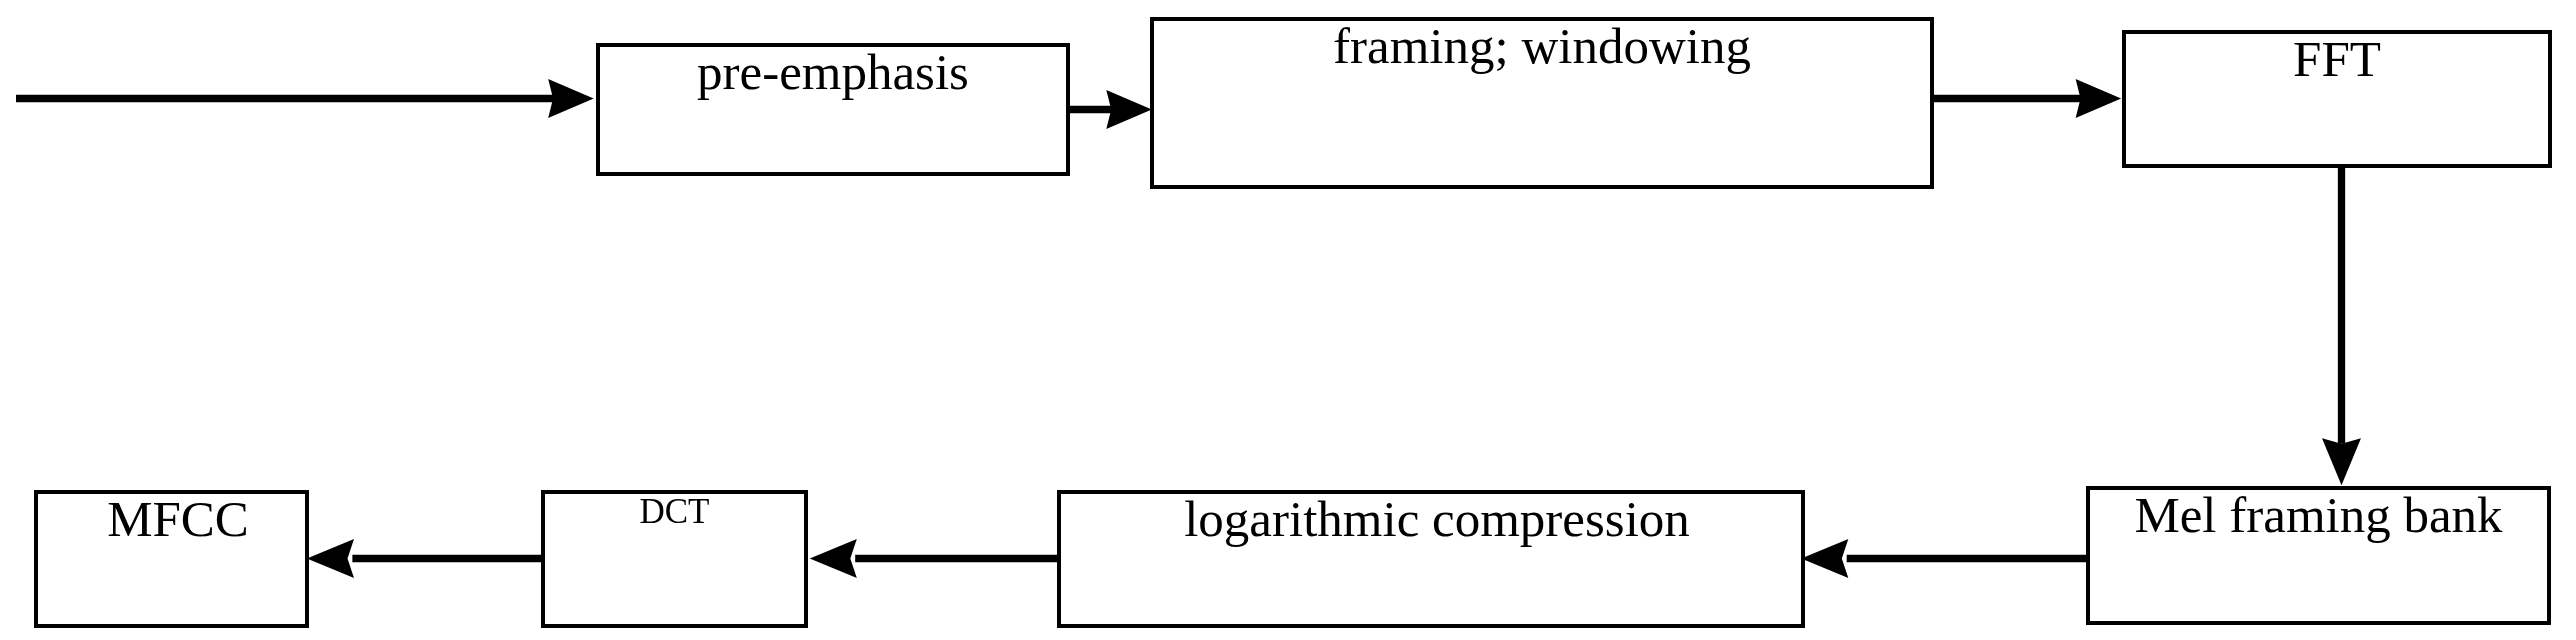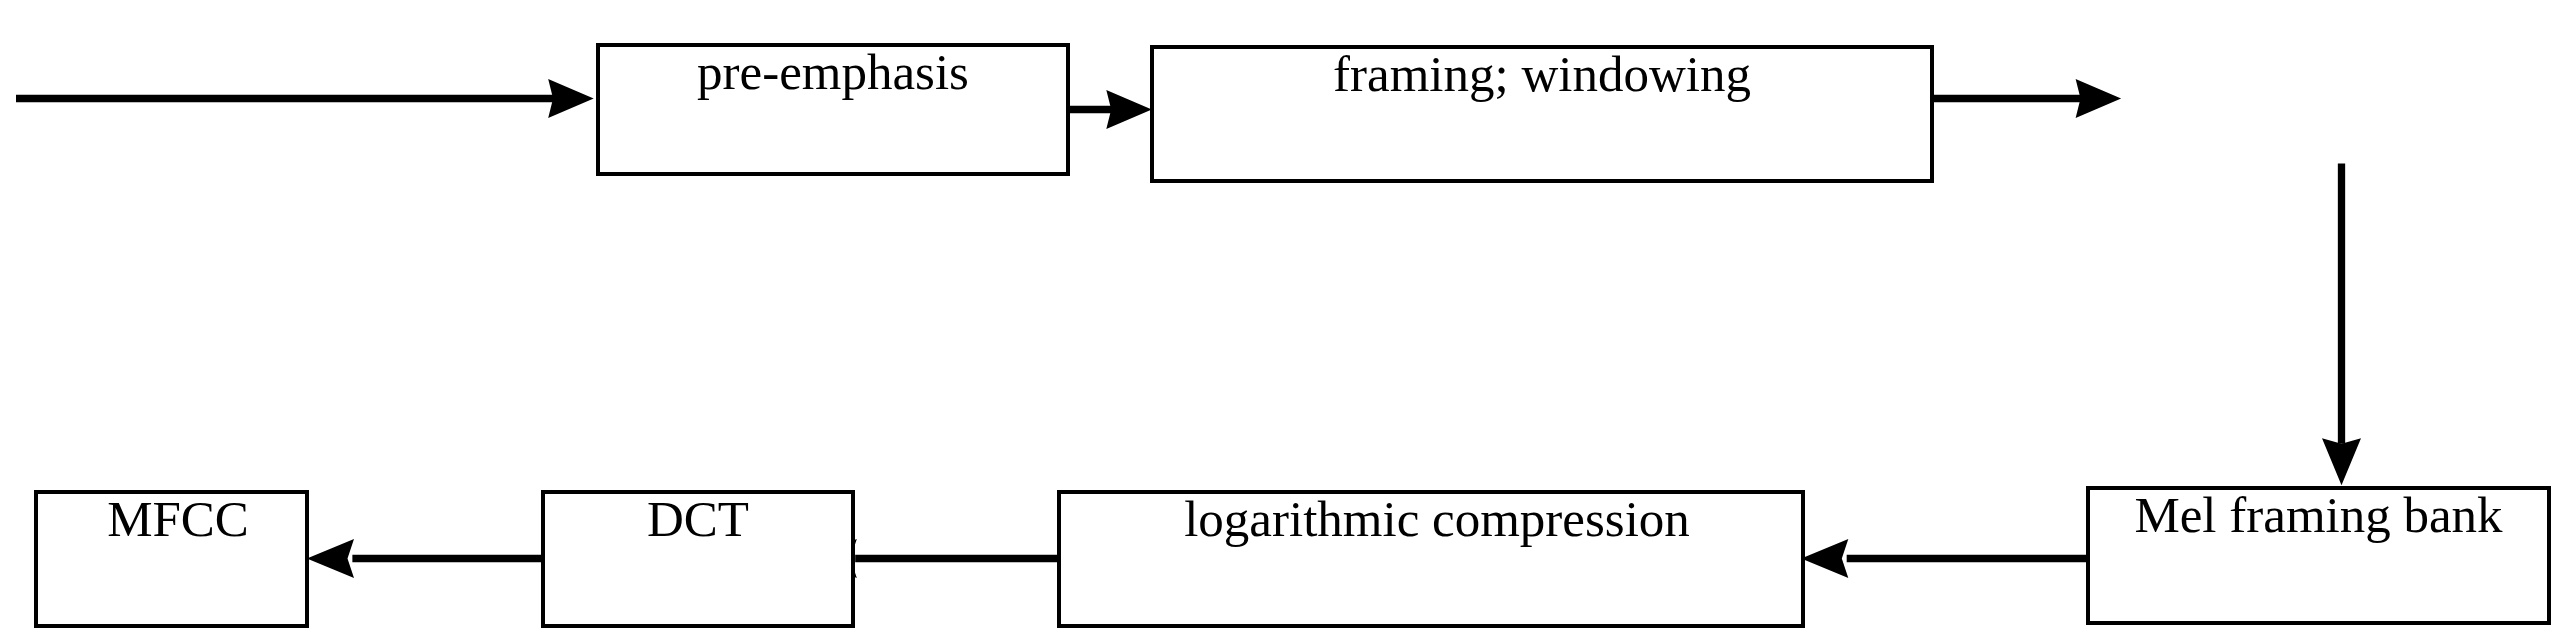--- a/index.html
+++ b/index.html
@@ -99,34 +99,37 @@
     <svg width="243" height="39" viewBox="0 0 296 48">
       <line x1="296" y1="24" x2="58" y2="24" stroke="#000" stroke-width="9"></line>
       <polygon points="2,24 60,0 52,24 60,48" fill="#000"></polygon>
     </svg>
   </div>
 
   <div class="node" style="left:596px; top:43px; width:474px; height:133px; font-size:51px;">
     <span class="node-label">pre-emphasis</span>
   </div>
 
-  <div class="node" style="left:1150px; top:45px; width:784px; height:138px; font-size:51px;">
+  <div class="node" style="left:1150px; top:17px; width:784px; height:172px; font-size:51px;">
     <span class="node-label">framing; windowing</span>
   </div>
 
+  <div class="node" style="left:2122px; top:29.5px; width:430px; height:138px; font-size:51px;">
+    <span class="node-label">FFT</span>
+  </div>
 
   <div class="node" style="left:2086px; top:486px; width:465px; height:139px; font-size:51px;">
     <span class="node-label">Mel framing bank</span>
   </div>
 
   <div class="node" style="left:1057px; top:490px; width:748px; height:138px; font-size:51px;padding-left:12px;">
     <span class="node-label">logarithmic compression</span>
   </div>
 
-  <div class="node" style="left:541px; top:490px; width:314px; height:138px; font-size:51px;">
+  <div class="node" style="left:541px; top:490px; width:267px; height:138px; font-size:35px;">
     <span class="node-label">DCT</span>
   </div>
 
   <div class="node" style="left:34px; top:490px; width:275px; height:138px; font-size:51px;padding-left:13px;">
     <span class="node-label">MFCC</span>
   </div>
 
 </div>
 
 

